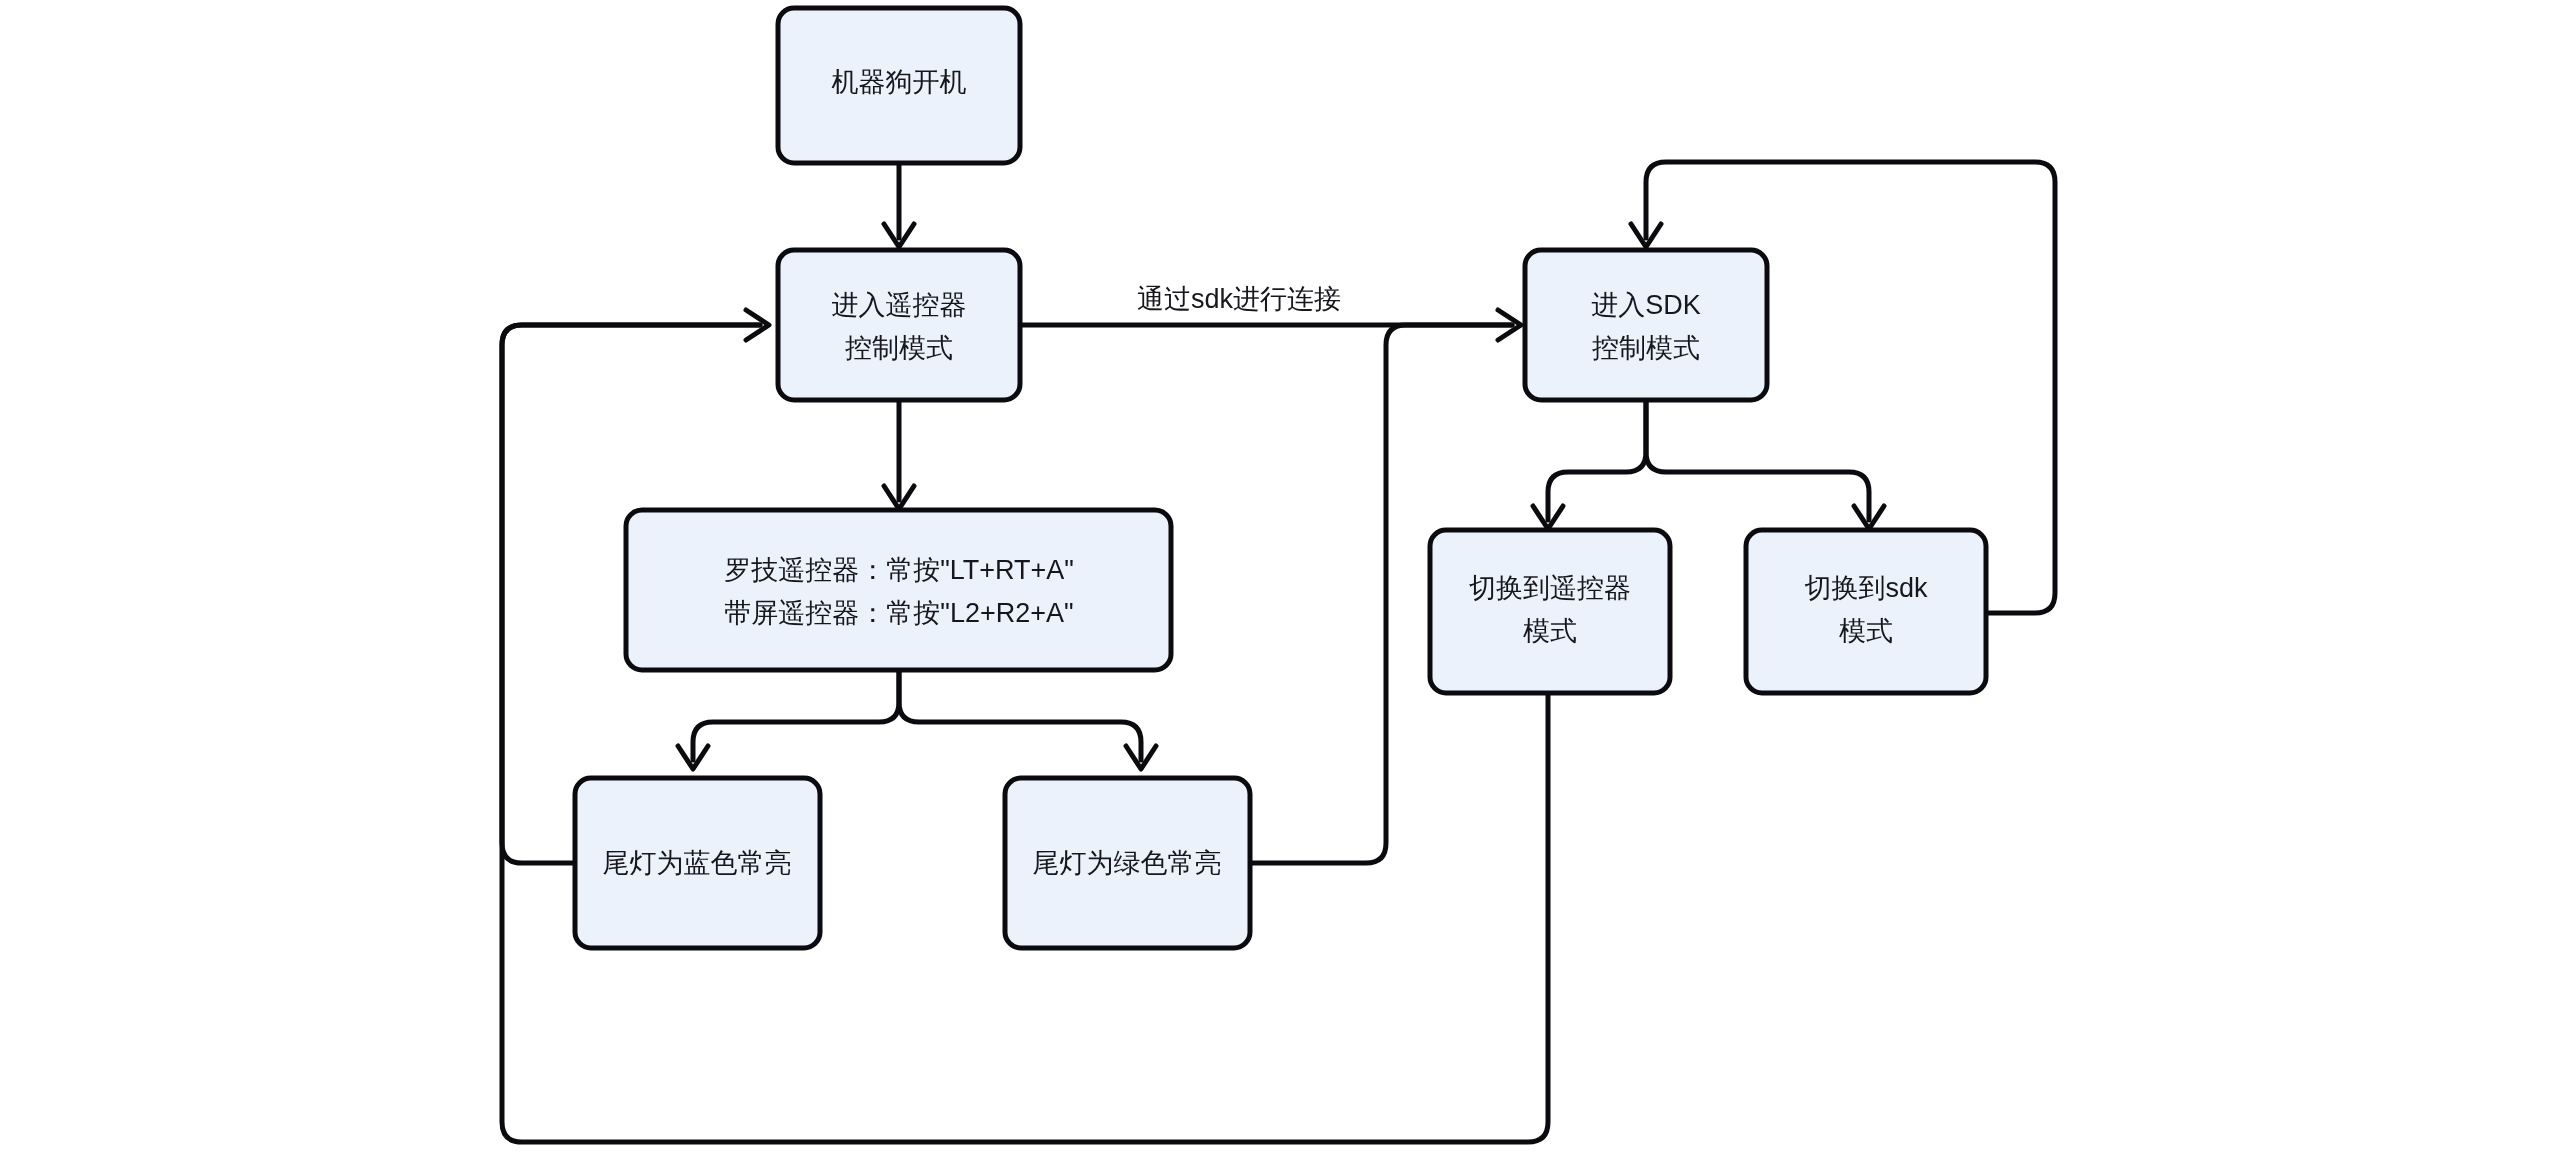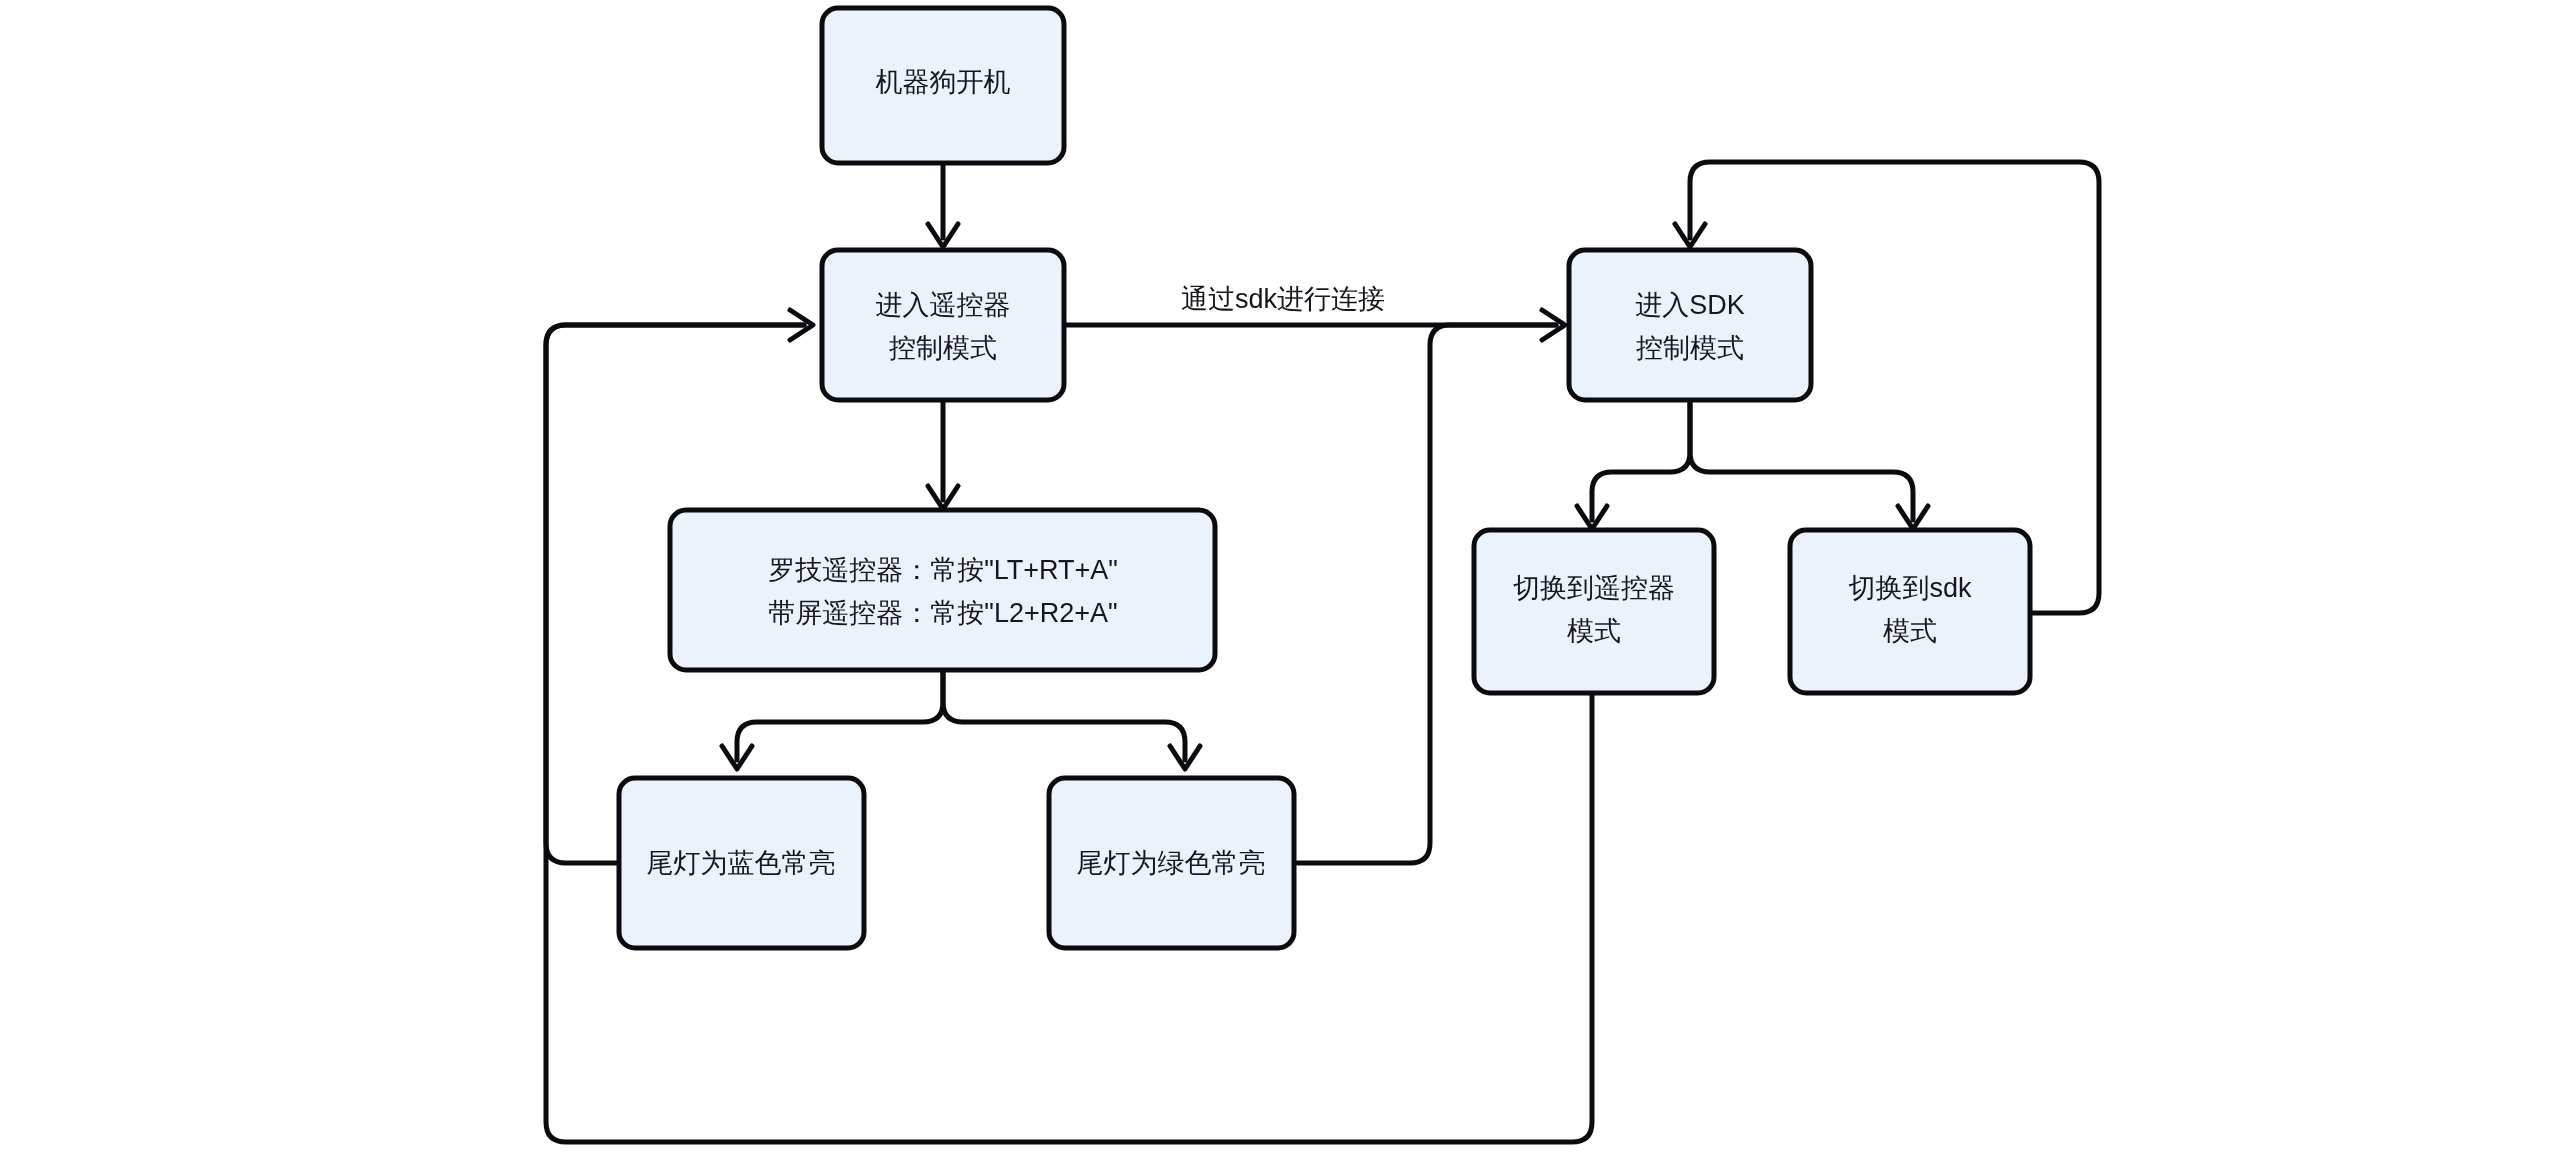--- a/index.html
+++ b/index.html
@@ -9,21 +9,20 @@
   }
   body {
     font-family: "Liberation Sans", "DejaVu Sans", sans-serif;
   }
   #canvas {
     position: relative;
     width: 2360px;
     height: 1168px;
     background: #ffffff;
     overflow: hidden;
-    margin-left: 44px;
   }
   #flow-svg {
     position: absolute;
     top: 0;
     left: 0;
     width: 2560px;
     height: 1168px;
   }
   .node-rect {
     fill: #ECF2FC;

